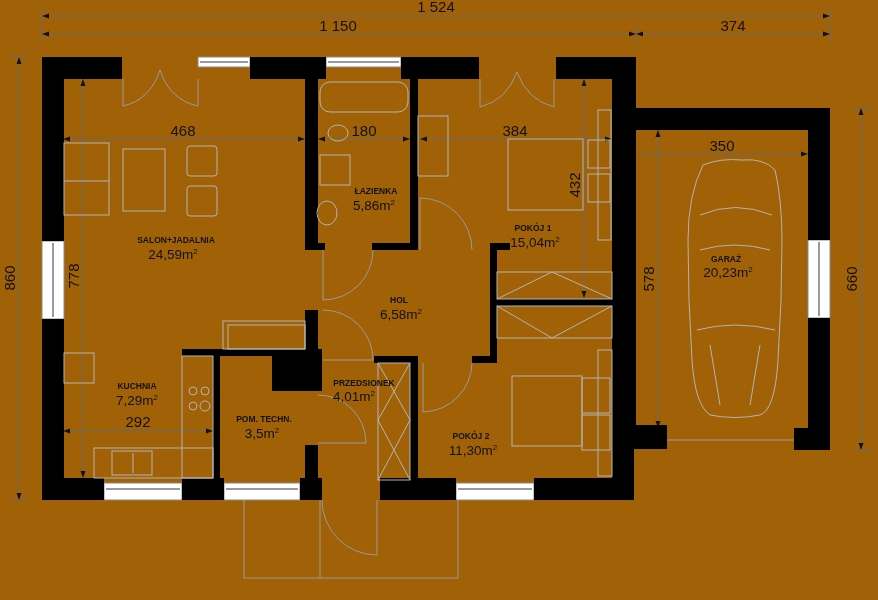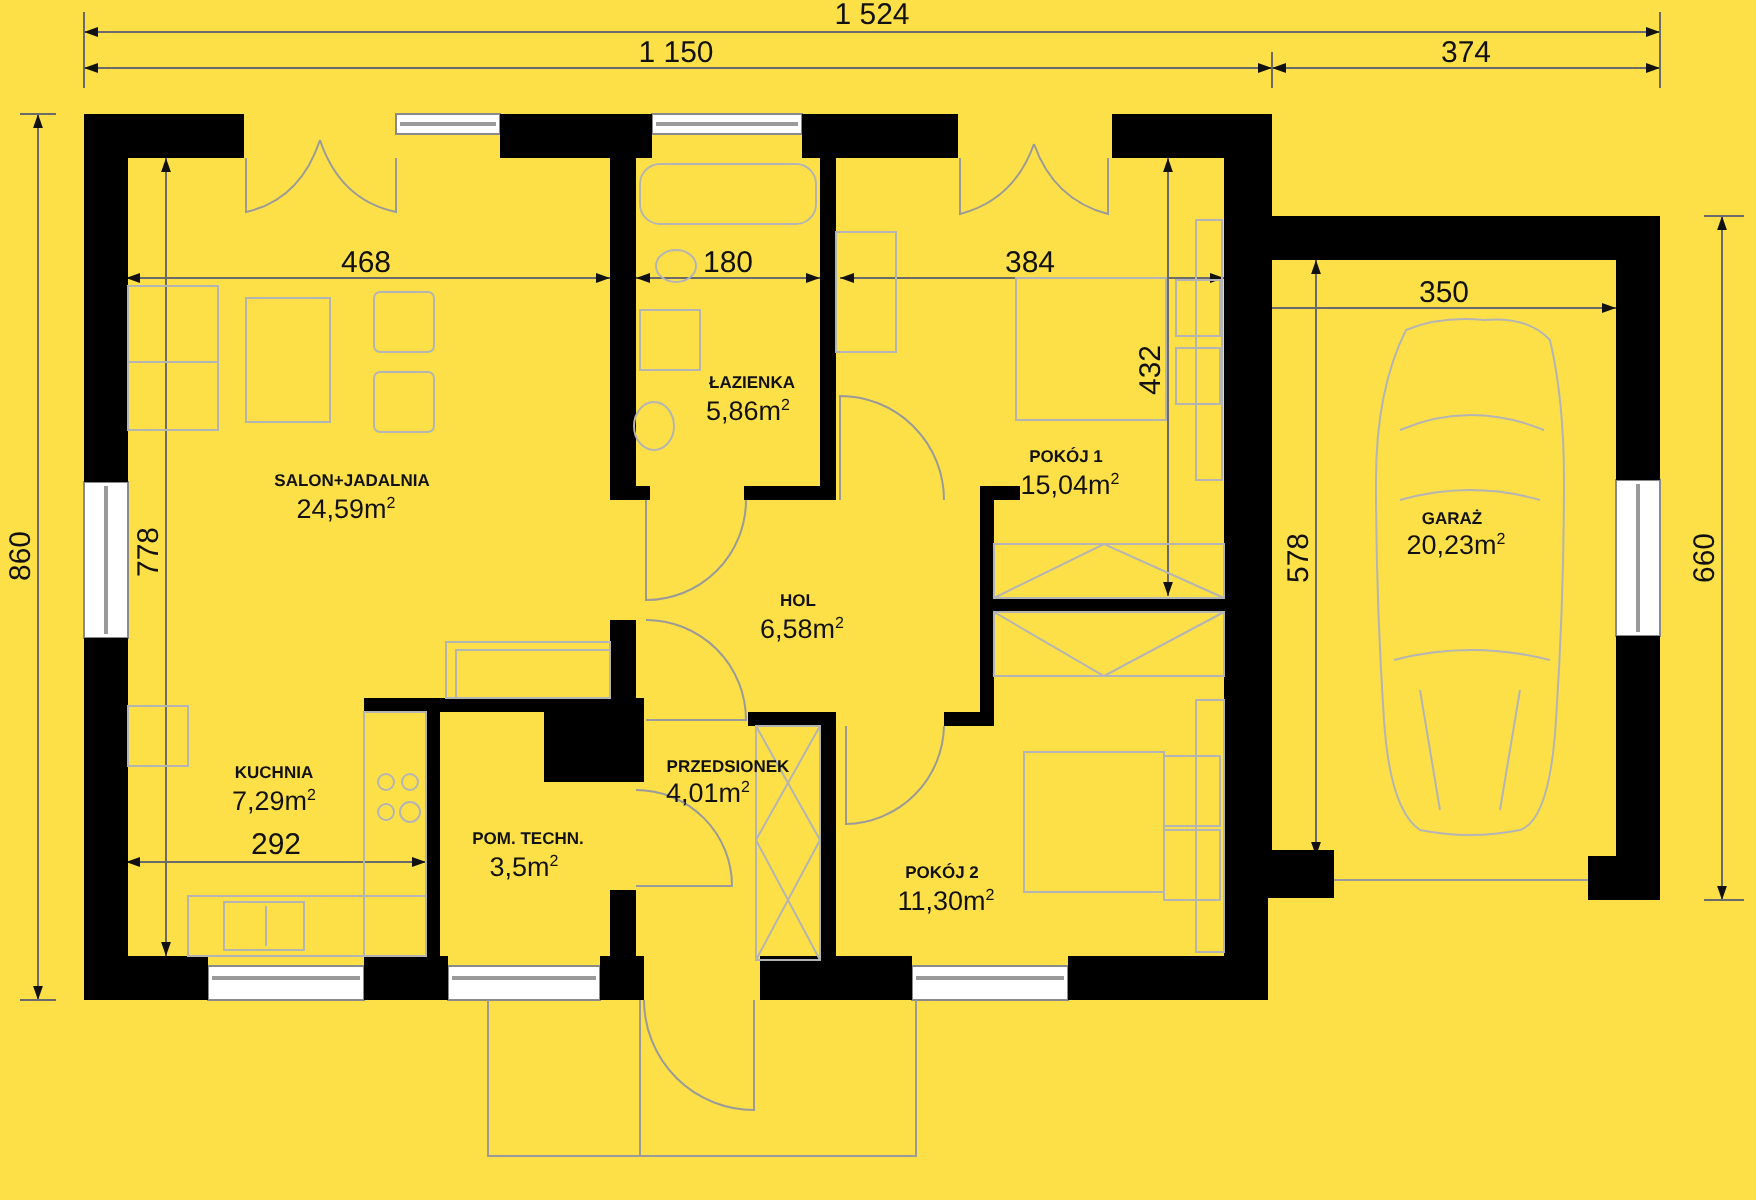--- a/index.html
+++ b/index.html
@@ -1,16 +1,16 @@
 <!DOCTYPE html>
 <html><head>
 <meta charset="utf-8">
 <style>
   html, body { margin: 0; padding: 0; background: #ffffff; }
-  #plan-root { position: relative; width: 878px; height: 600px; overflow: hidden; background: #fde047; }
+  #plan-root { position: relative; width: 878px; height: 600px; overflow: hidden; background: #a16207; }
   svg { position: absolute; left: 0; top: 0; }
   .wall { fill: #000000; }
   .thin { fill: none; stroke: #9a9a9a; stroke-width: 1; }
   .furn { fill: none; stroke: #b4b4b4; stroke-width: 1; }
   .dim { stroke: #6a6a6a; stroke-width: 1; fill: none; }
   .win { fill: #ffffff; stroke: #8a8a8a; stroke-width: 1; }
   .wincore { fill: #9a9a9a; }
   .dimtext { font-family: "Liberation Sans", sans-serif; font-size: 15px; fill: #111; }
   .roomname { font-family: "Liberation Sans", sans-serif; font-size: 8.5px; font-weight: bold; fill: #111; }
   .roomarea { font-family: "Liberation Sans", sans-serif; font-size: 13.5px; fill: #111; }

